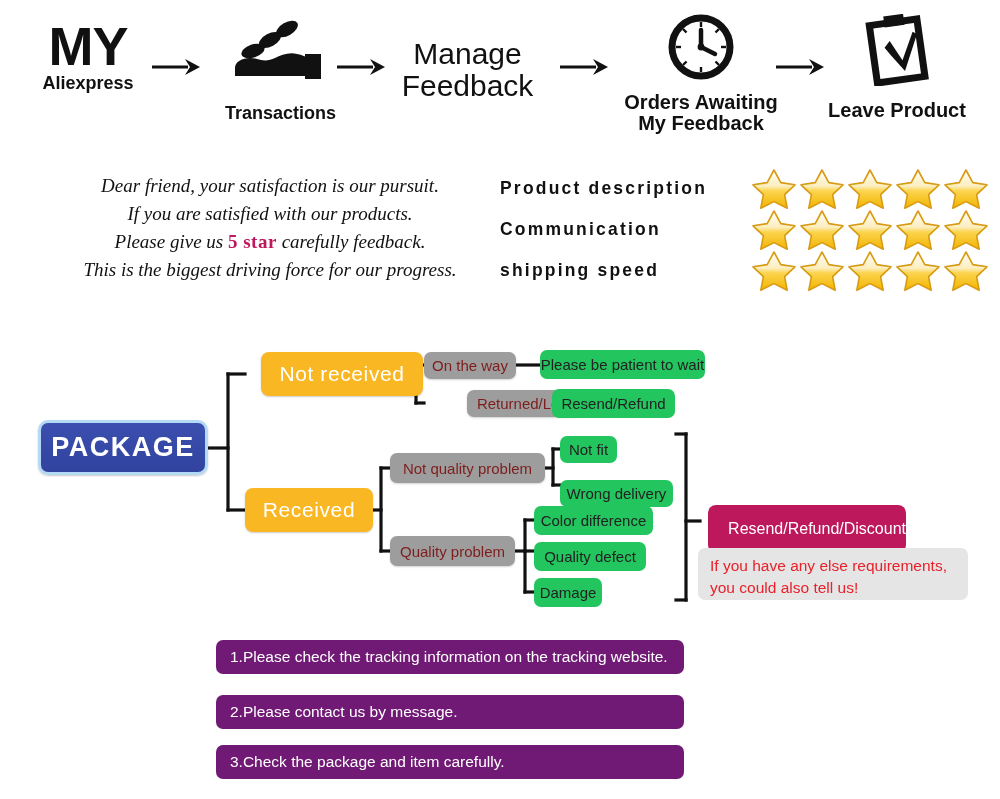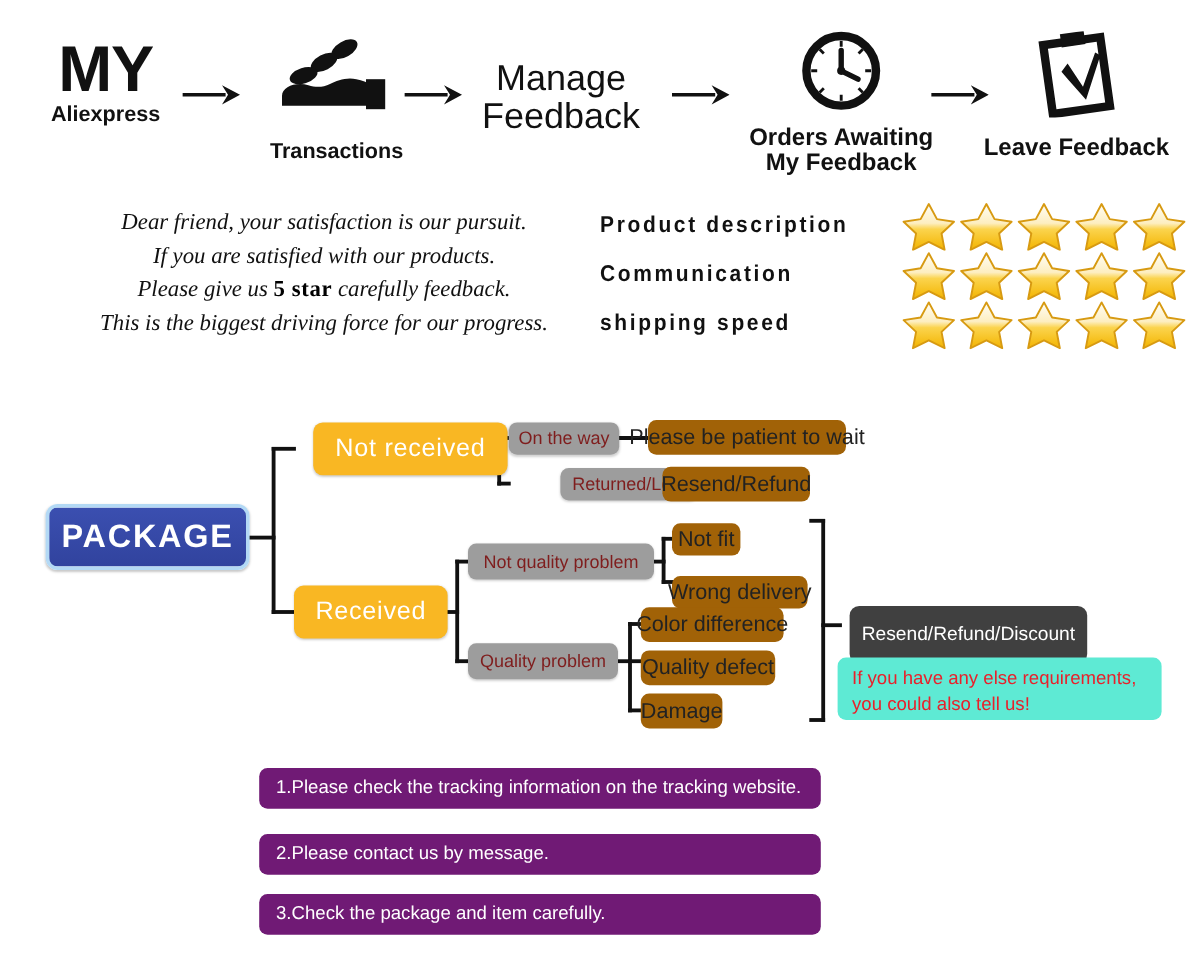--- a/index.html
+++ b/index.html
@@ -11,21 +11,21 @@
   body {
     width: 1000px; height: 799px;
     position: relative;
     font-family: "Liberation Sans", sans-serif;
     overflow: hidden;
     color: #111;
   }
   .stage { position: absolute; left: 0; top: 0; width: 1000px; height: 799px; }
 
   
-  .steps { position: absolute; left: 0; top: 16px; width: 822px; height: 135px; text-decoration: underline; }
+  .steps { position: absolute; left: 0; top: 4px; width: 822px; height: 135px; text-decoration: underline; }
   .step {
     position: absolute;
     text-align: center;
     display: flex; flex-direction: column;
     align-items: center; justify-content: flex-end;
   }
   .step-icon { display:block; }
   .step-label {
     font-family: "Liberation Sans", sans-serif;
     font-weight: 700;
@@ -63,21 +63,21 @@
   .testimonial {
     position: absolute; left: 40px; top: 172px; width: 460px;
     text-align: center;
     font-family: "Liberation Serif", serif;
     font-style: italic;
     font-size: 19px;
     line-height: 1.47;
     color: #111;
   }
   .testimonial .star5 {
-    color: #000000; font-weight: 700; font-style: normal;
+    color: #be185d; font-weight: 700; font-style: normal;
     font-family: "Liberation Serif", serif;
     letter-spacing: 0.5px;
   }
 
   
   .ratings { position: absolute; left: 500px; top: 168px; width: 500px; height: 122px; }
   .rating-row {
     position: absolute; left: 0; width: 500px; height: 40px;
     display: flex; align-items: center;
   }
@@ -133,44 +133,45 @@
     font-size: 15px; font-weight: 400;
     border-radius: 7px;
     box-shadow: 0 1px 2px rgba(0,0,0,.18);
   }
   #node-on-the-way   { left: 424px; top: 32px;  width: 92px;  height: 27px; }
   #node-returned-lost{ left: 424px; top: 70px;  width: 114px; height: 27px; margin-left: 43px; }
   #node-not-quality  { left: 390px; top: 133px; width: 155px; height: 30px; }
   #node-quality-prob { left: 390px; top: 216px; width: 125px; height: 30px; }
 
   .node-lgray {
-    background: #a16207;
+    background: #22c55e;
     color: #222222;
-    font-size: 18px; font-weight: 400;
+    font-size: 15px; font-weight: 400;
     border-radius: 7px;
   }
   #node-be-patient    { left: 540px; top: 30px;  width: 165px; height: 29px; }
   #node-resend-refund { left: 552px; top: 69px;  width: 123px; height: 29px; }
   #node-not-fit       { left: 560px; top: 116px; width: 57px;  height: 27px; }
   #node-wrong-delivery{ left: 560px; top: 160px; width: 113px; height: 27px; }
   #node-color-diff    { left: 534px; top: 186px; width: 119px; height: 29px; }
   #node-quality-defect{ left: 534px; top: 222px; width: 112px; height: 29px; }
   #node-damage        { left: 534px; top: 258px; width: 68px;  height: 29px; }
 
   .node-teal {
     left: 708px; top: 185px; width: 198px; height: 48px;
-    background: #404040;
+    background: #be185d;
     color: #ffffff;
     font-size: 16px; font-weight: 400;
     border-radius: 8px;
+    justify-content: flex-end;
   }
   .node-note {
     position: absolute;
     left: 698px; top: 228px; width: 270px; height: 52px;
-    background: #5eead4;
+    background: #e5e5e5;
     border-radius: 7px;
     color: #e8212b;
     font-size: 15.5px;
     line-height: 1.42;
     padding: 7px 12px 0 12px;
     font-family: "Liberation Sans", sans-serif;
   }
 
   .connectors { position: absolute; left: 0; top: 0; width: 1000px; height: 300px; pointer-events: none; }
 
@@ -277,21 +278,21 @@
     <div class="step" id="step-leave">
       <div class="step-icon">
         <svg width="80" height="72" viewBox="0 0 80 72">
           <g transform="rotate(-8 40 36)">
             <rect x="16" y="8" width="48" height="58" fill="none" stroke="#111" stroke-width="7"></rect>
             <rect x="31" y="1" width="20" height="11" fill="#111"></rect>
             <path d="M28,32 L34,26 L44,47 L58,20 L62,23 L45,58 L33,40 Z" fill="#111"></path>
           </g>
         </svg>
       </div>
-      <div class="step-label">Leave Feedback</div>
+      <div class="step-label">Leave Product</div>
     </div>
   </div>
 
   <div class="testimonial">
     <div>Dear friend, your satisfaction is our pursuit.</div>
     <div>If you are satisfied with our products.</div>
     <div><span>Please give us </span><span class="star5">5 star</span><span> carefully feedback.</span></div>
     <div>This is the biggest driving force for our progress.</div>
   </div>
 

